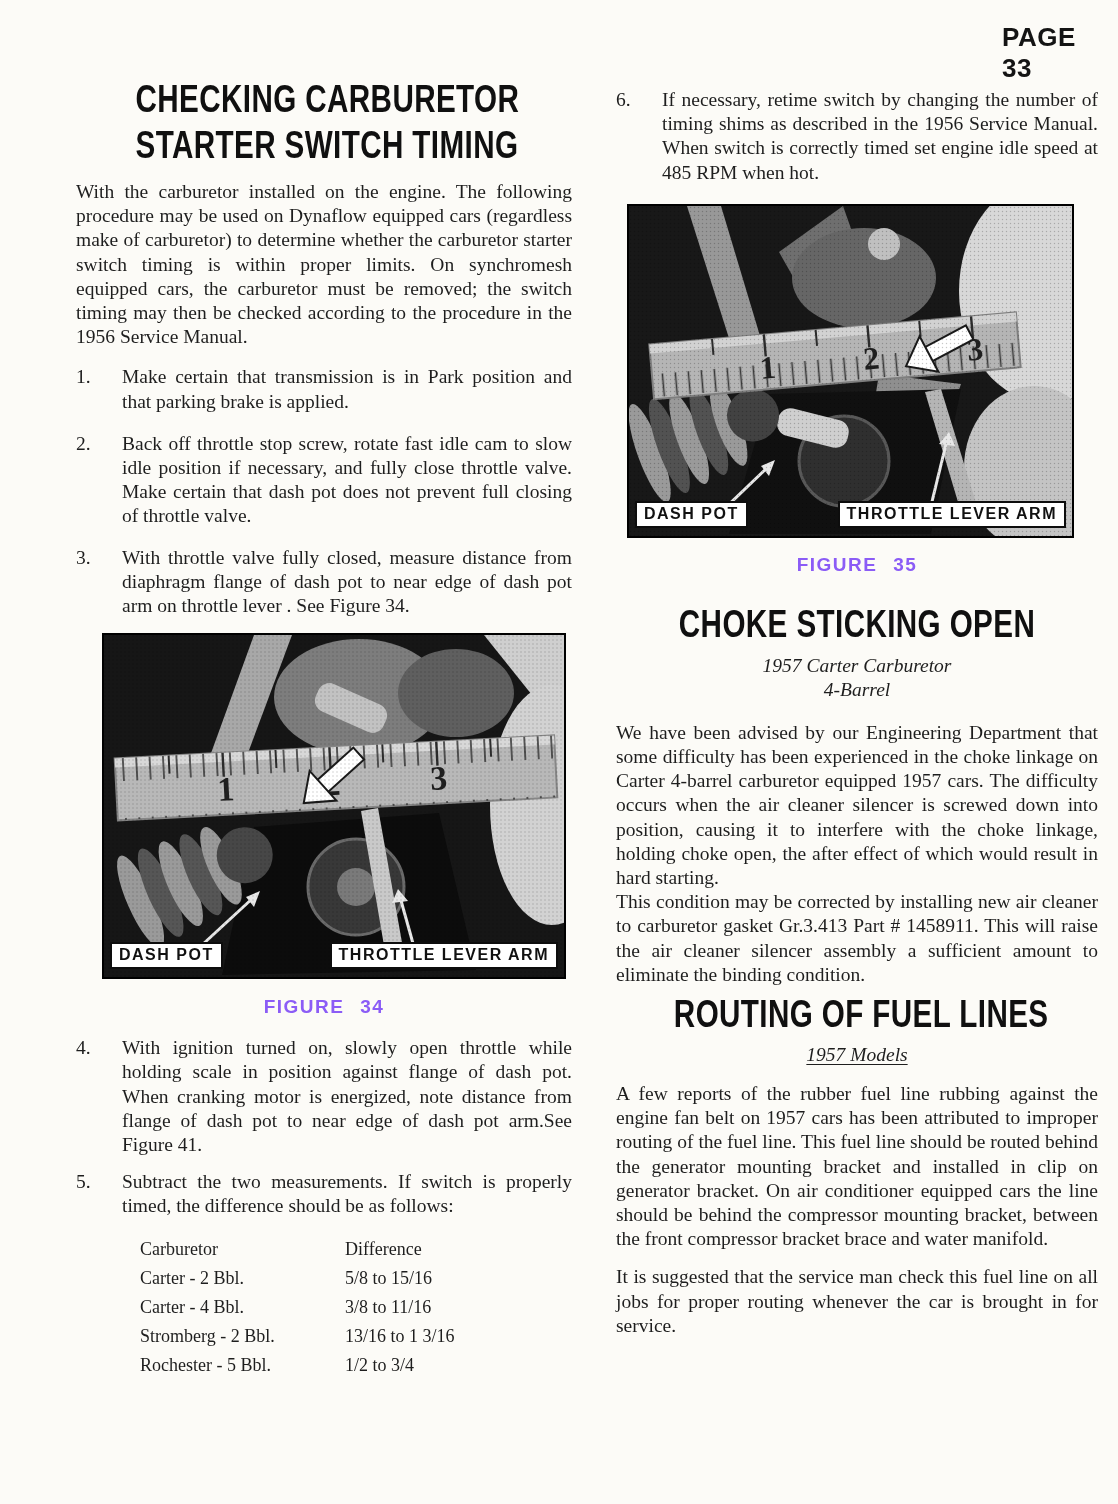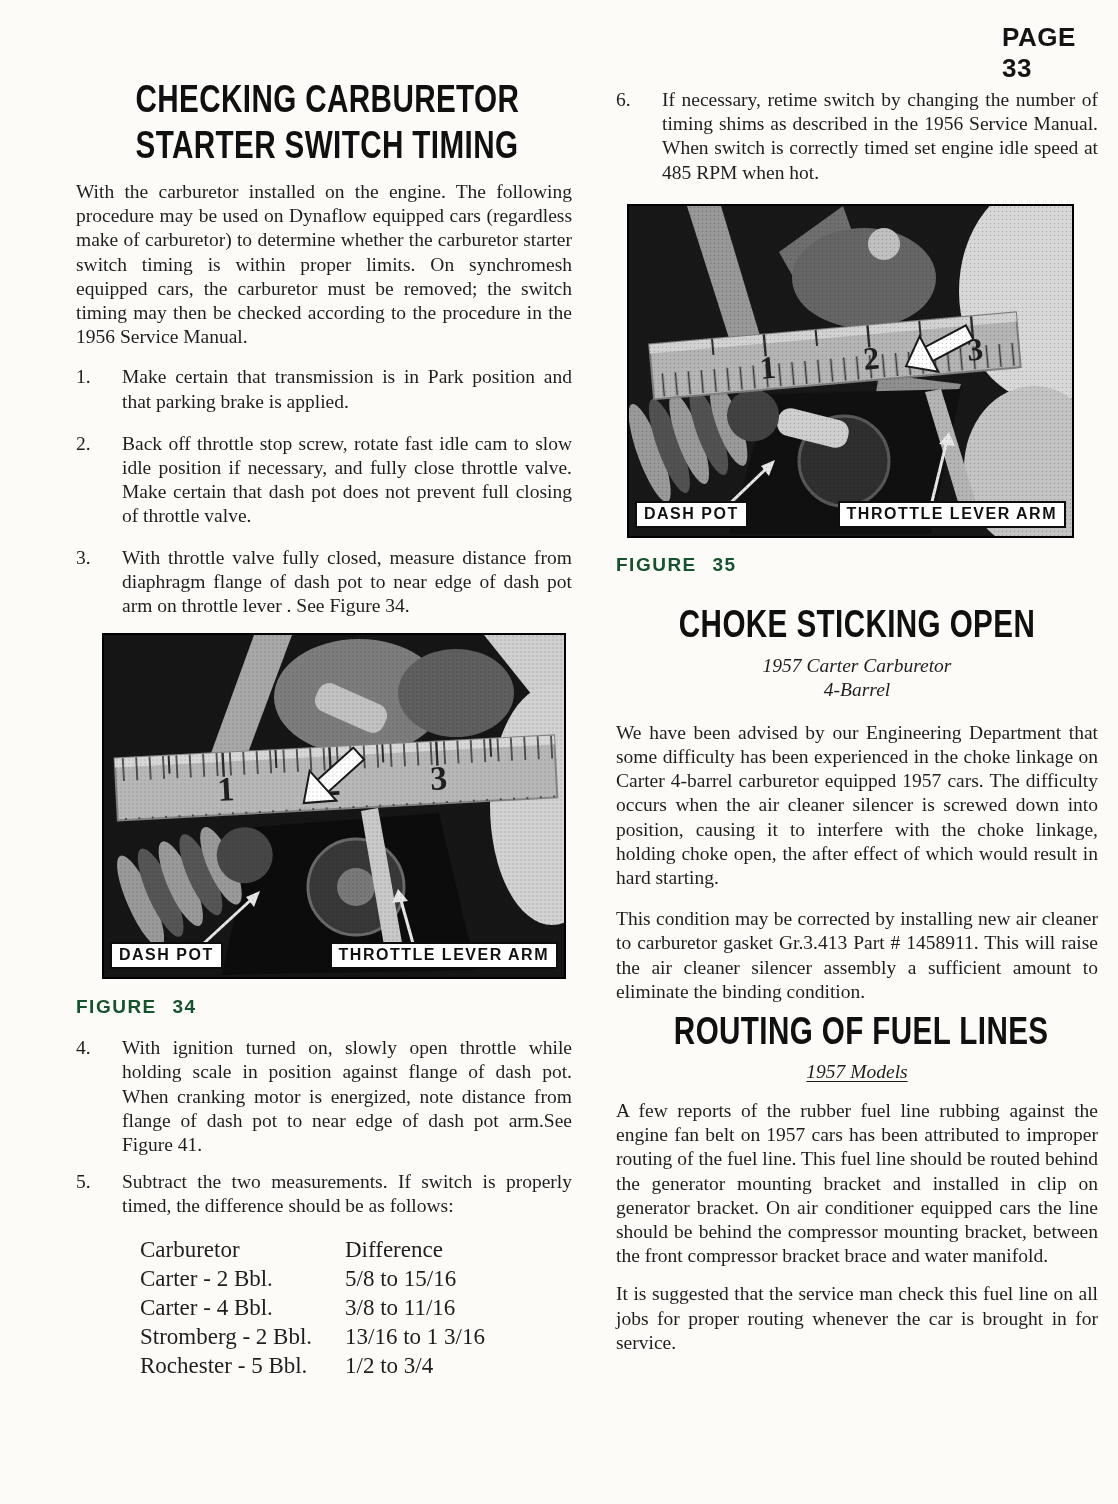--- a/index.html
+++ b/index.html
@@ -49,40 +49,40 @@
     position:absolute;bottom:8px;
     background:#fff;border:2px solid #0d0d0d;
     font-family:"Liberation Sans",sans-serif;
     font-weight:700;font-size:16px;letter-spacing:1.5px;
     color:#111;padding:2px 7px 3px;white-space:nowrap;
   }
   .fig-label.left{left:6px;}
   .fig-label.right{right:6px;}
 
   .fig-caption{
-    margin-top:17px;text-align:left;
+    margin-top:17px;text-align:center;
     font-family:"Liberation Sans",sans-serif;
     font-weight:700;font-size:19px;letter-spacing:1.5px;word-spacing:9px;
-    color:#14532d;
+    color:#8b5cf6;
   }
   .cap35{margin-top:16px;}
 
-  .spec-table{margin:16px 0 0 64px;font-size:23px;line-height:29px;color:#1e1e1e;}
+  .spec-table{margin:16px 0 0 64px;font-size:18px;line-height:29px;color:#1e1e1e;}
   .spec-row{display:flex;}
   .spec-row .c1{width:205px;}
   .spec-row .c2{flex:1;}
 
   .subtitle{text-align:center;font-size:19.5px;line-height:24px;color:#1e1e1e;font-style:italic;}
   .subtitle.u span{text-decoration:underline;text-underline-offset:3px;margin-top:25px;}
   .h-choke{margin-top:25px;}
   .sub1{margin-top:7px;}
   .h-routing{margin-top:4px;}
   .sub-routing{margin-top:6px;}
   .p-choke1{margin-top:19px;}
-  .p-choke2{margin-top:17px;}
+  .p-choke2{}
   .p-rout1{margin-top:15px;}
   .p-rout2{margin-top:14px;}
 </style>
 </head>
 <body>
 
 <div class="page">
 
   <div class="page-number">PAGE 33</div>
 

